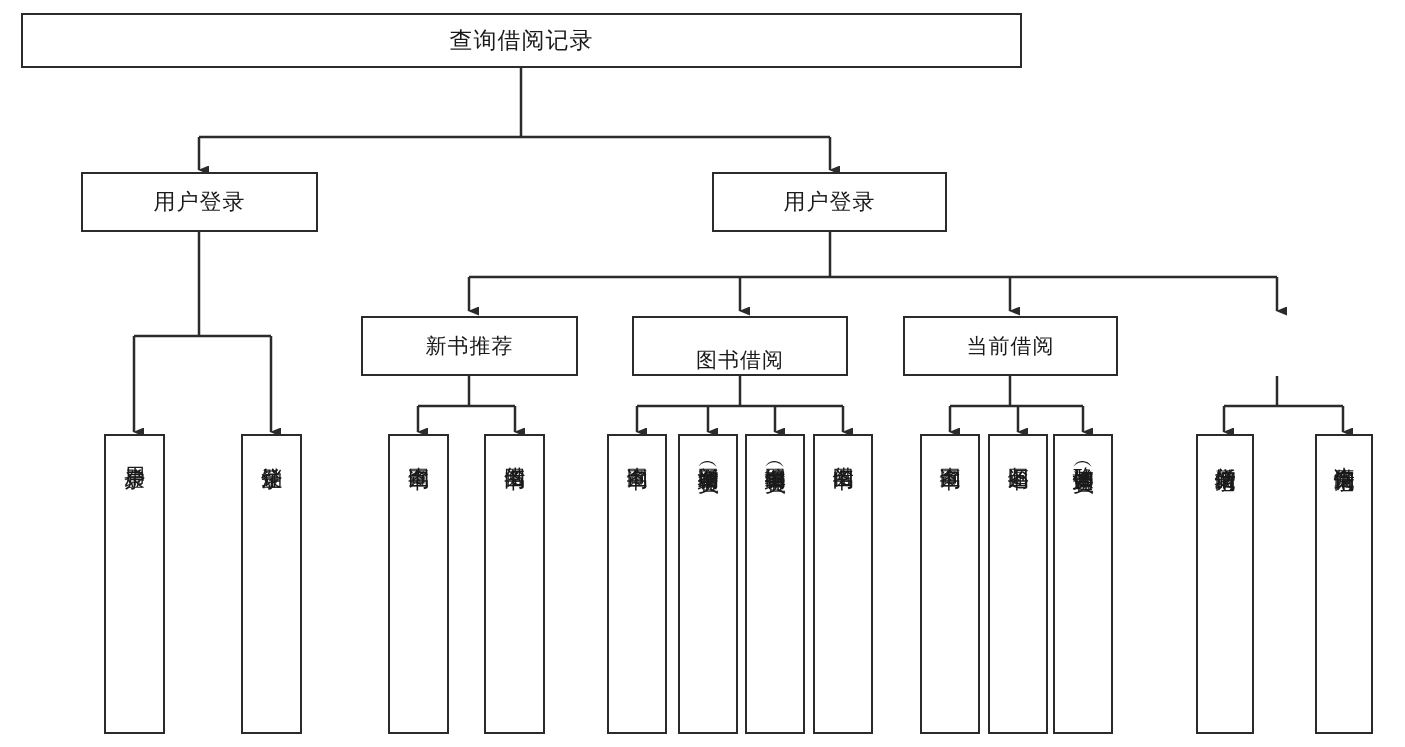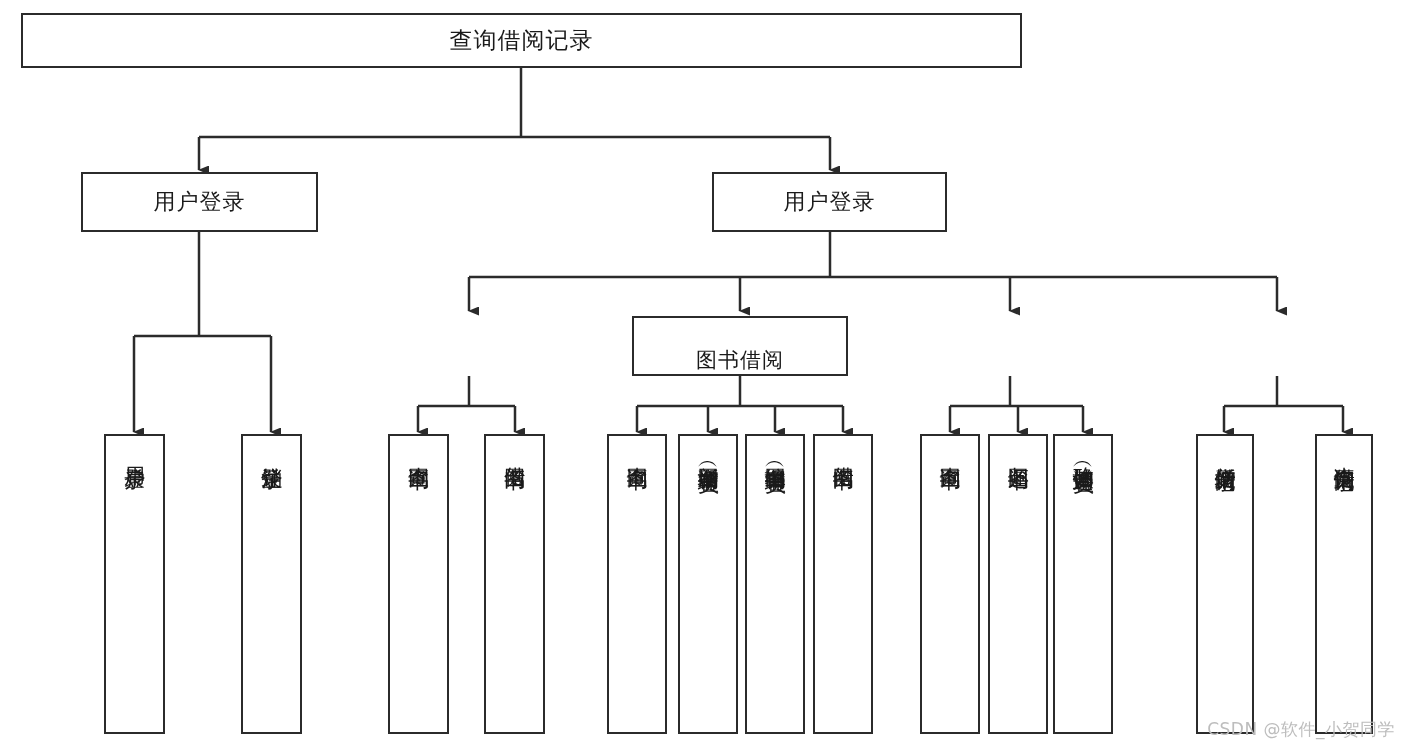--- a/index.html
+++ b/index.html
@@ -138,25 +138,31 @@
   </div>
 
   <div class="node level1" style="left:81px; top:172px; width:237px; height:60px;">
     <span class="htext">用户登录</span>
   </div>
 
   <div class="node level1" style="left:712px; top:172px; width:235px; height:60px;">
     <span class="htext">用户登录</span>
   </div>
 
+  <div class="node level2" style="left:361px; top:316px; width:217px; height:60px;">
+    <span class="htext">新书推荐</span>
+  </div>
 
   <div class="node level2" style="left:632px; top:316px; width:216px; height:60px;align-items:flex-end;">
     <span class="htext">图书借阅</span>
   </div>
 
+  <div class="node level2" style="left:903px; top:316px; width:215px; height:60px;">
+    <span class="htext">当前借阅</span>
+  </div>
 
 
   <div class="node leaf" style="left:104px; top:434px; width:61px; height:300px;">
     <span class="vtext">用户登录</span>
   </div>
 
   <div class="node leaf" style="left:241px; top:434px; width:61px; height:300px;">
     <span class="vtext">注销登录</span>
   </div>
 
@@ -197,15 +203,14 @@
   </div>
 
   <div class="node leaf" style="left:1196px; top:434px; width:58px; height:300px;">
     <span class="vtext">新增借阅记录</span>
   </div>
 
   <div class="node leaf" style="left:1315px; top:434px; width:58px; height:300px;">
     <span class="vtext">查询借阅记录</span>
   </div>
 
-  <div id="watermark">CSDN @软件_小贺同学</div>
 
 </div>
 
 </body></html>

